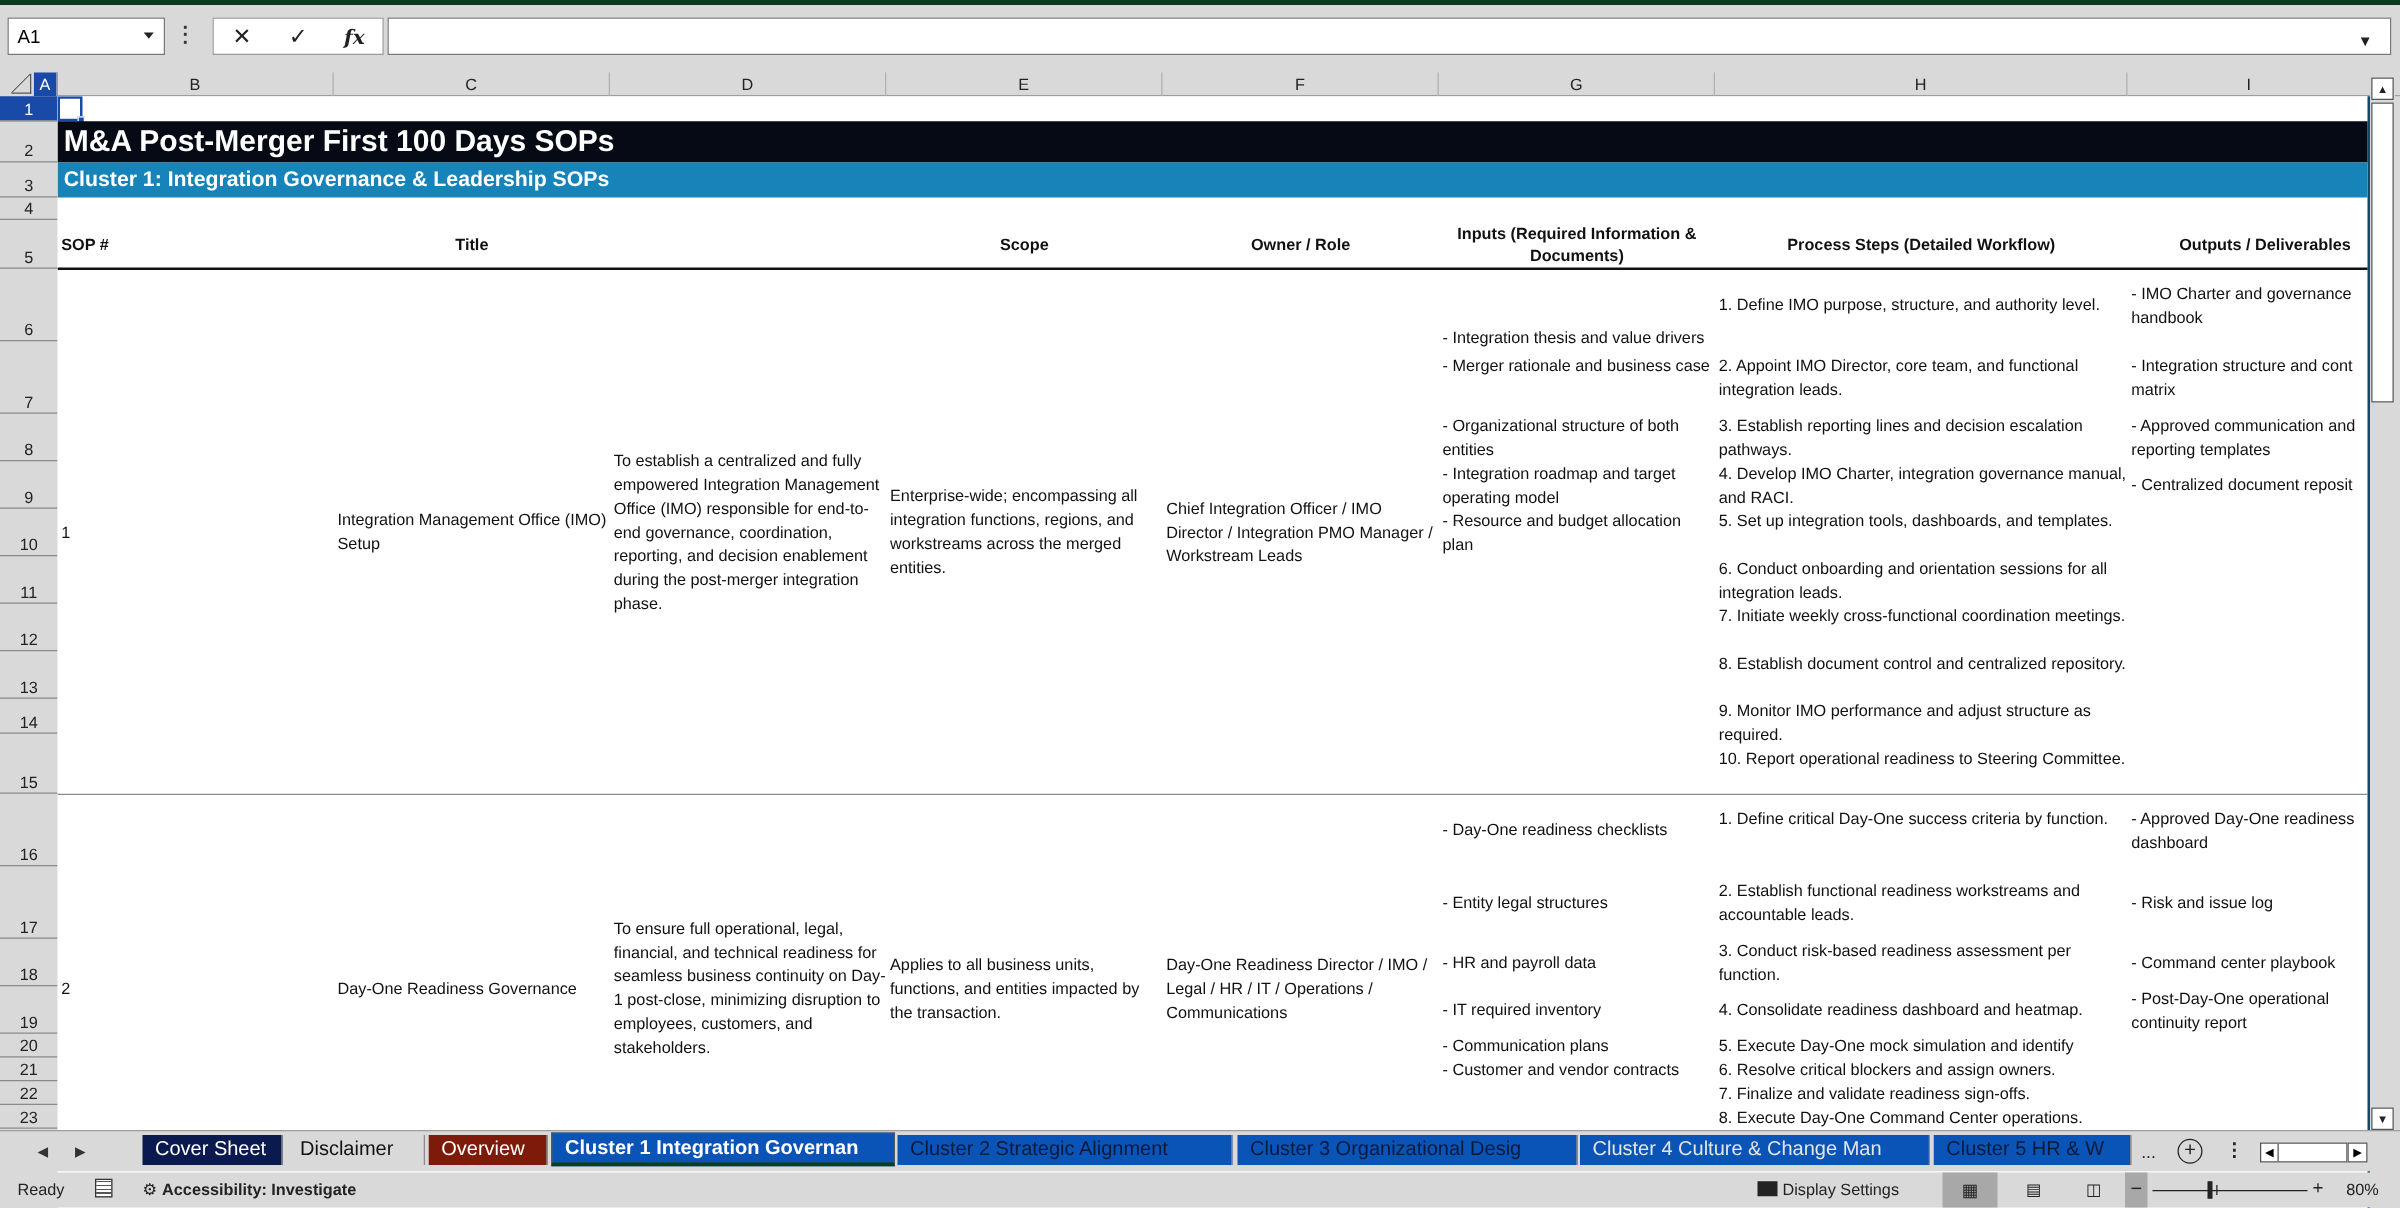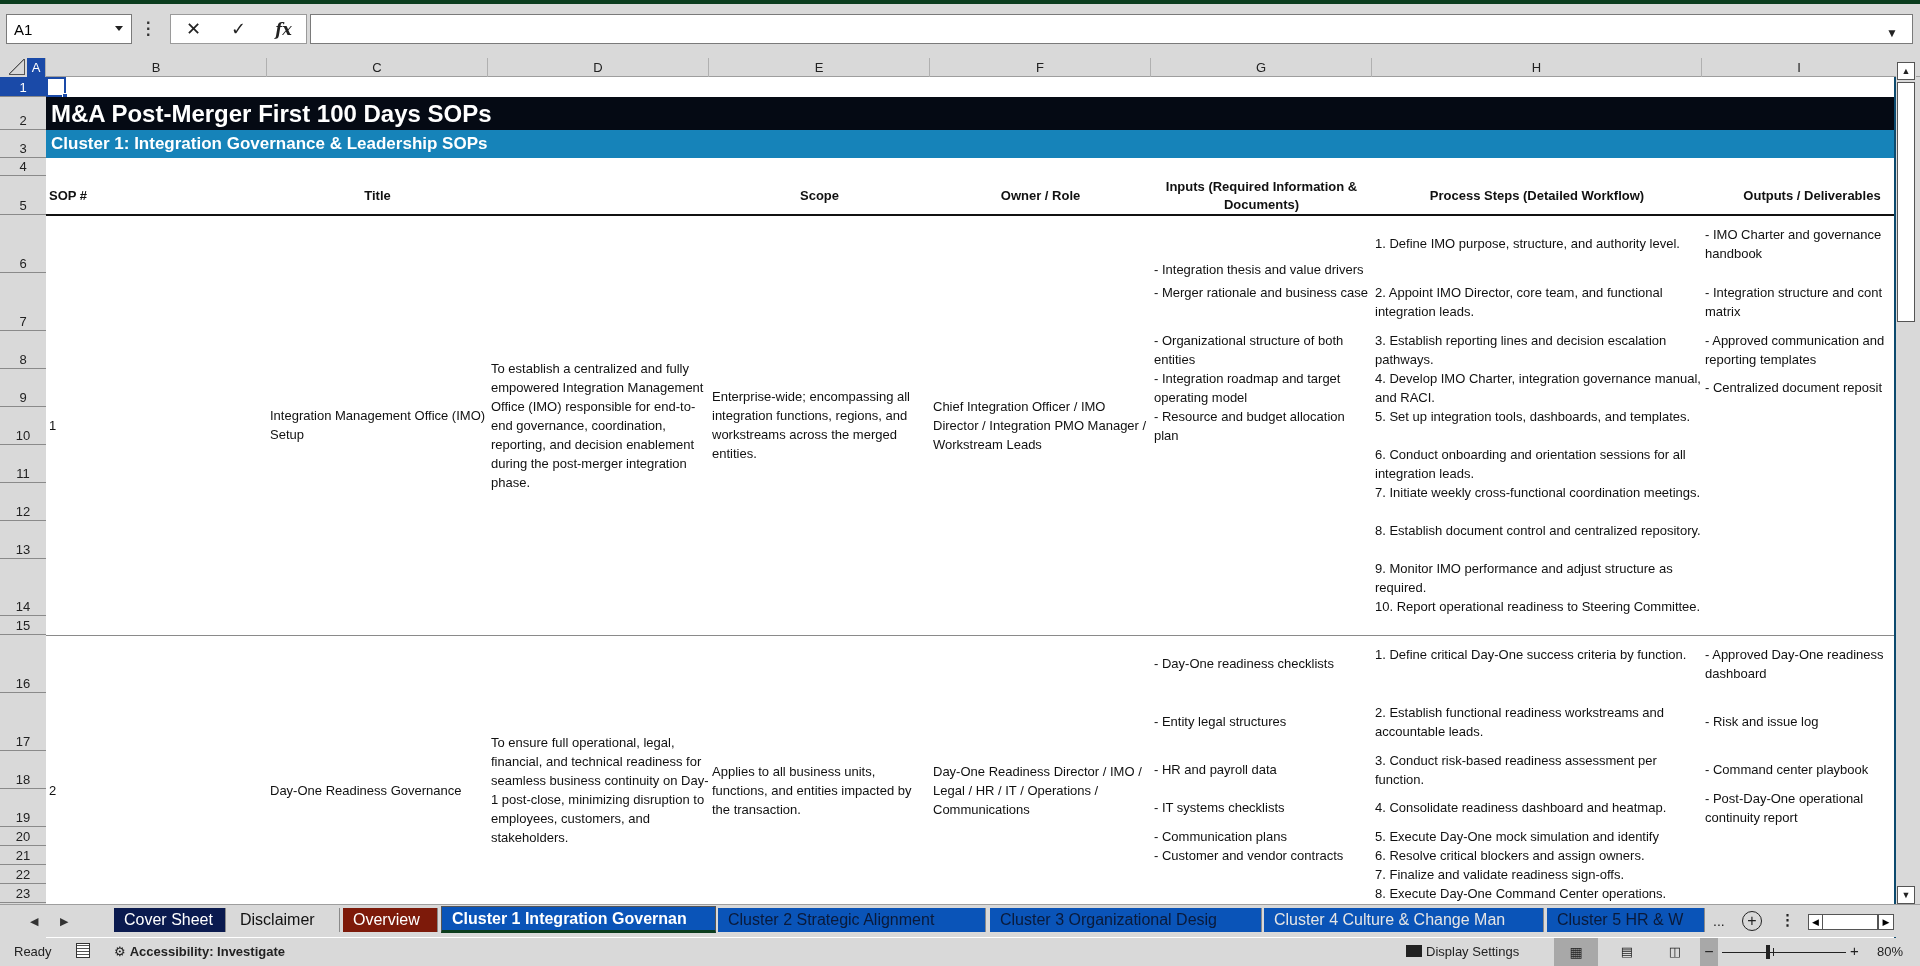--- a/index.html
+++ b/index.html
@@ -120,21 +120,21 @@
   <div class="rowh" style="top:81px;height:18px;">4</div>
   <div class="rowh" style="top:99px;height:39px;">5</div>
   <div class="rowh" style="top:138px;height:58px;">6</div>
   <div class="rowh" style="top:196px;height:58px;">7</div>
   <div class="rowh" style="top:254px;height:38px;">8</div>
   <div class="rowh" style="top:292px;height:38px;">9</div>
   <div class="rowh" style="top:330px;height:38px;">10</div>
   <div class="rowh" style="top:368px;height:38px;">11</div>
   <div class="rowh" style="top:406px;height:38px;">12</div>
   <div class="rowh" style="top:444px;height:38px;">13</div>
-  <div class="rowh" style="top:501px;height:38px;">14</div>
+  <div class="rowh" style="top:472px;height:38px;">14</div>
   <div class="rowh" style="top:520px;height:38px;">15</div>
   <div class="rowh" style="top:558px;height:58px;">16</div>
   <div class="rowh" style="top:616px;height:58px;">17</div>
   <div class="rowh" style="top:674px;height:38px;">18</div>
   <div class="rowh" style="top:712px;height:38px;">19</div>
   <div class="rowh" style="top:750px;height:19px;">20</div>
   <div class="rowh" style="top:769px;height:19px;">21</div>
   <div class="rowh" style="top:788px;height:19px;">22</div>
   <div class="rowh" style="top:807px;height:19px;">23</div>
 </div>
@@ -187,21 +187,21 @@
 
   <div class="cell vcenter" style="left:0;top:558px;width:221px;height:310px;">2</div>
   <div class="cell bold vcenter" style="left:221px;top:558px;width:221px;height:310px;">Day-One Readiness Governance</div>
   <div class="cell vcenter" style="left:442px;top:558px;width:221px;height:310px;">To ensure full operational, legal, financial, and technical readiness for seamless business continuity on Day-1 post-close, minimizing disruption to employees, customers, and stakeholders.</div>
   <div class="cell vcenter" style="left:663px;top:558px;width:221px;height:310px;">Applies to all business units, functions, and entities impacted by the transaction.</div>
   <div class="cell vcenter" style="left:884px;top:558px;width:221px;height:310px;">Day-One Readiness Director / IMO / Legal / HR / IT / Operations / Communications</div>
 
   <div class="cell nowrap" style="left:1105px;top:577px;">- Day-One readiness checklists</div>
   <div class="cell nowrap" style="left:1105px;top:635px;">- Entity legal structures</div>
   <div class="cell nowrap" style="left:1105px;top:683px;">- HR and payroll data</div>
-  <div class="cell nowrap" style="left:1105px;top:721px;">- IT systems checklists</div>
+  <div class="cell nowrap" style="left:1105px;top:721px;">- IT required inventory</div>
   <div class="cell nowrap" style="left:1105px;top:750px;">- Communication plans</div>
   <div class="cell nowrap" style="left:1105px;top:769px;">- Customer and vendor contracts</div>
 
   <div class="cell" style="left:1326px;top:568px;width:330px;">1. Define critical Day-One success criteria by function.</div>
   <div class="cell" style="left:1326px;top:626px;width:330px;">2. Establish functional readiness workstreams and accountable leads.</div>
   <div class="cell" style="left:1326px;top:674px;width:330px;">3. Conduct risk-based readiness assessment per function.</div>
   <div class="cell nowrap" style="left:1326px;top:721px;">4. Consolidate readiness dashboard and heatmap.</div>
   <div class="cell nowrap" style="left:1326px;top:750px;">5. Execute Day-One mock simulation and identify</div>
   <div class="cell nowrap" style="left:1326px;top:769px;">6. Resolve critical blockers and assign owners.</div>
   <div class="cell nowrap" style="left:1326px;top:788px;">7. Finalize and validate readiness sign-offs.</div>

